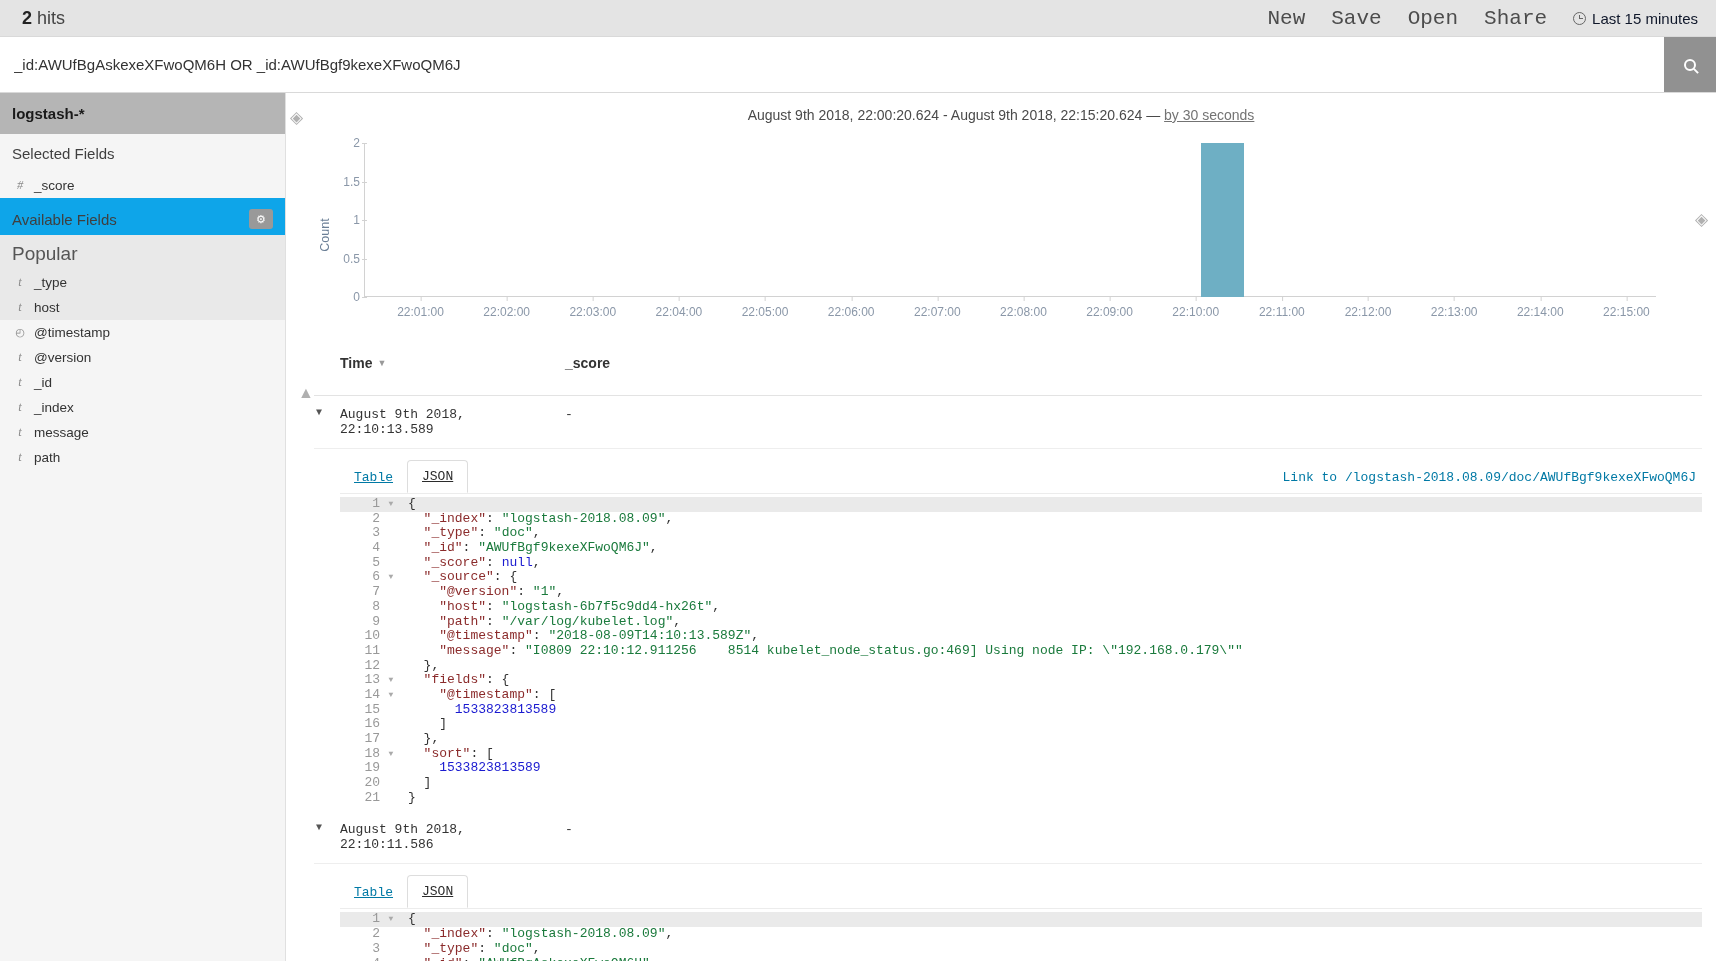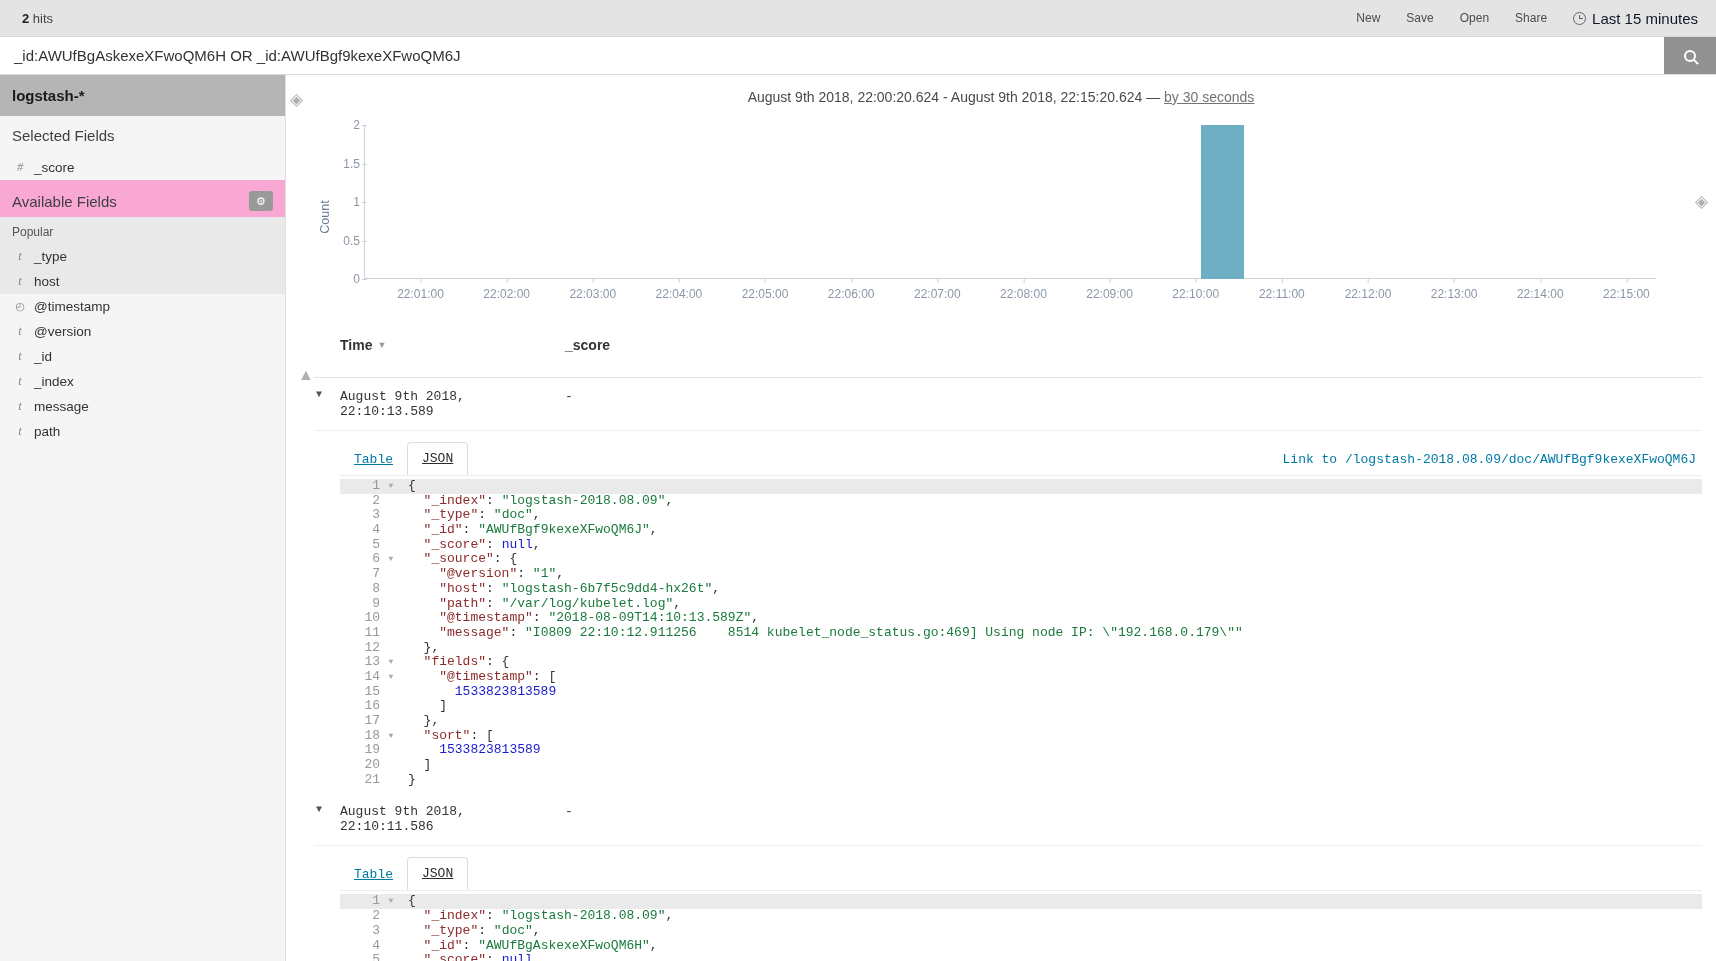--- a/index.html
+++ b/index.html
@@ -17,35 +17,36 @@
   .topbar {
     height: 37px;
     background: #e4e4e4;
     border-bottom: 1px solid #d9d9d9;
     display: flex;
     align-items: center;
     padding: 0 18px 0 22px;
     position: relative;
   }
   .hits {
-    font-size: 13px;
+    font-size: 18px;
     color: #444;
   }
   .hits b { font-weight: 700; color: #222; }
   .topbar-right {
     margin-left: auto;
     display: flex;
     align-items: center;
     gap: 26px;
   }
   .topbar-link {
-    font-size: 12px;
+    font-size: 21px;
     color: #4c4c4c;
     cursor: pointer;
     white-space: nowrap;
+    font-family: Liberation Mono, monospace;
   }
   .time-picker {
     display: flex;
     align-items: center;
     gap: 6px;
     font-size: 15px;
     color: #0f172a;
     cursor: pointer;
   }
   .clock-icon {
@@ -64,21 +65,21 @@
   }
   .clock-icon::after {
     content:""; position:absolute;
     left: 5.2px; top: 5.4px;
     width: 3.4px; height: 1.3px;
     background: #666;
   }
 
   
   .querybar {
-    height: 38px;
+    height: 56px;
     background: #fff;
     border-bottom: 1px solid #d9d9d9;
     display: flex;
     align-items: stretch;
   }
   .query-input {
     flex: 1;
     border: 0;
     outline: none;
     padding: 0 14px;
@@ -164,26 +165,26 @@
     font-family: "Liberation Serif", serif;
     flex: 0 0 12px;
   }
   .ftype.clock {
     font-style: normal;
     font-family: "Liberation Sans", sans-serif;
     font-size: 11px;
   }
   .popular-label {
     padding: 8px 12px 5px 12px;
-    font-size: 12px;
+    font-size: 19px;
     color: #555;
   }
   .popular-block { background: #e9e9e9; }
   .fields-scroll-wrap { background: #f5f5f5; }
-  .available-block { background: #f9a8d4; padding-bottom: 6px; gap: 10px; }
+  .available-block { background: #0ea5e9; padding-bottom: 6px; gap: 10px; }
 
   
   .main {
     flex: 1;
     position: relative;
     overflow: hidden;
     background: #fff;
   }
   .collapse-left, .collapse-right {
     position: absolute;

